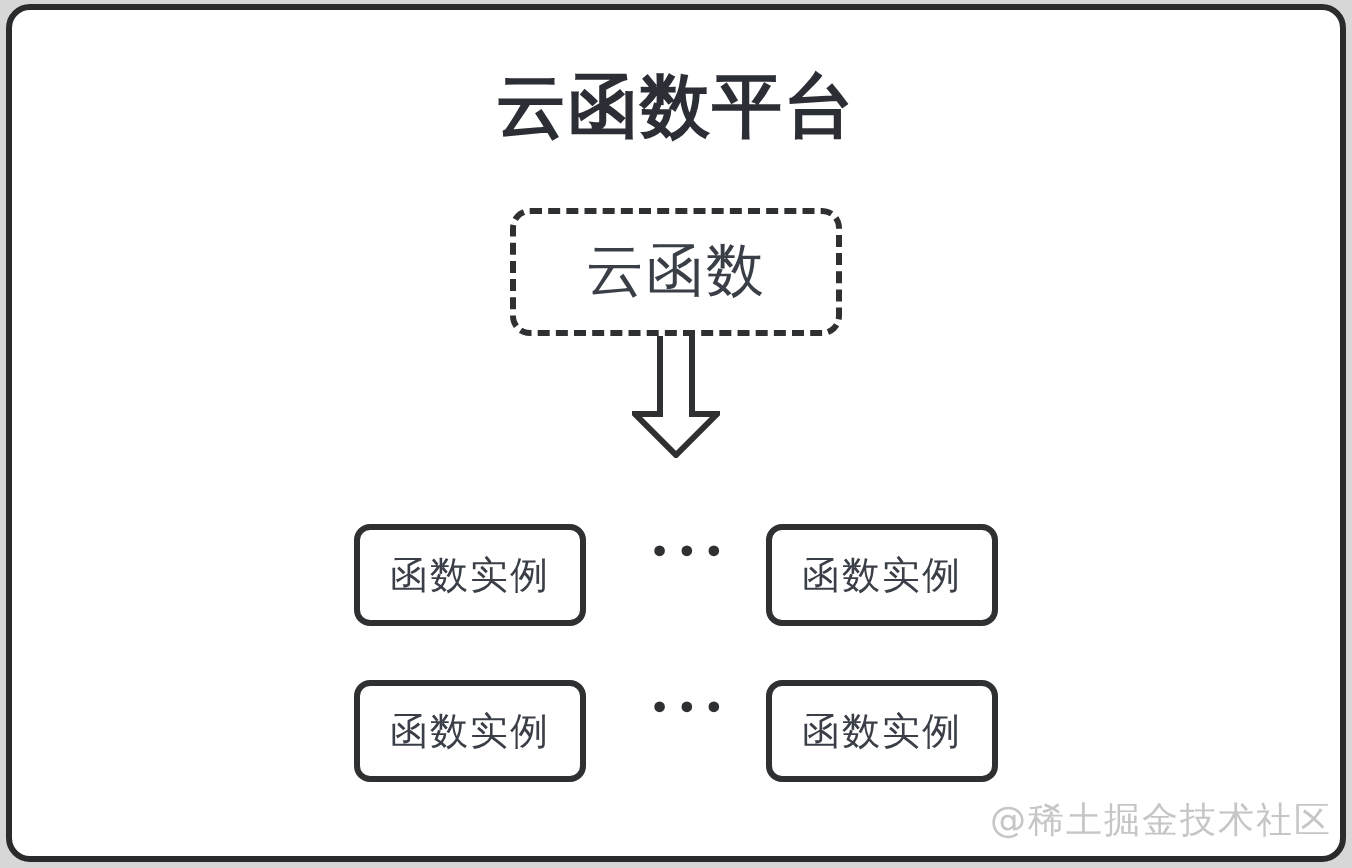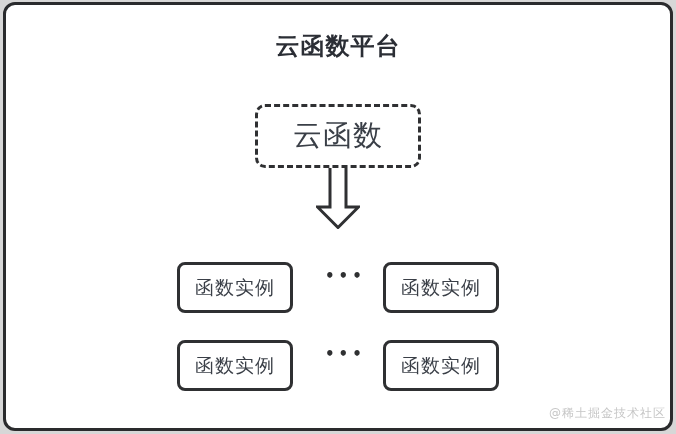--- a/index.html
+++ b/index.html
@@ -12,21 +12,21 @@
   .canvas { position: relative; width: 676px; height: 434px; }
   .frame {
     position: absolute; left: 3px; top: 2px; right: 3px; bottom: 3px;
     background: #ffffff;
     border: 3px solid #2a2b2d;
     border-radius: 12px;
   }
   .title {
     position: absolute; left: 0; right: 0; top: 30px;
     text-align: center;
-    font-size: 24px; font-weight: 700;
+    font-size: 35px; font-weight: 700;
     color: #2b2e35;
     letter-spacing: 1px;
   }
   .source-node {
     position: absolute; left: 255px; top: 104px;
     width: 166px; height: 64px;
     box-sizing: border-box;
     border: 3px dashed #2f3032;
     border-radius: 10px;
     background: #ffffff;
@@ -60,21 +60,21 @@
     width: 34px; text-align: center;
     font-size: 15px; font-weight: 700;
     color: #2f3032;
     letter-spacing: 4px;
     text-indent: 4px; 
     line-height: 1;
     padding-bottom: 2px;
   }
   .watermark {
     position: absolute; right: 10px; bottom: 12px;
-    font-size: 12px;
+    font-size: 18px;
     color: #c6c6c6;
     letter-spacing: 1px;
     margin-top: 16px;
   }
 </style>
 </head>
 <body>
 
 <div class="canvas">
   <div class="frame"></div>

